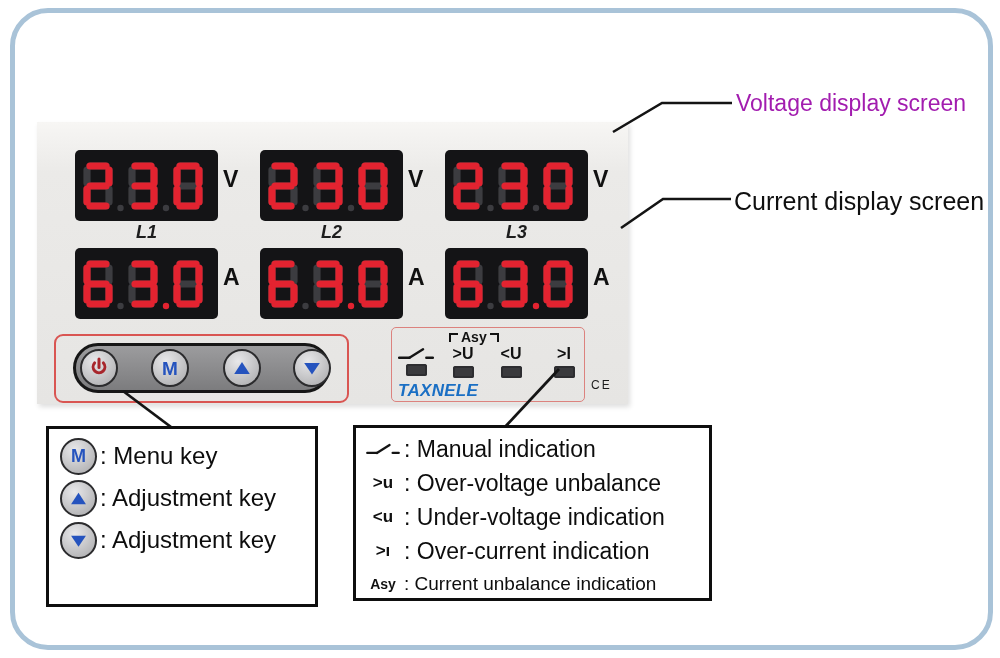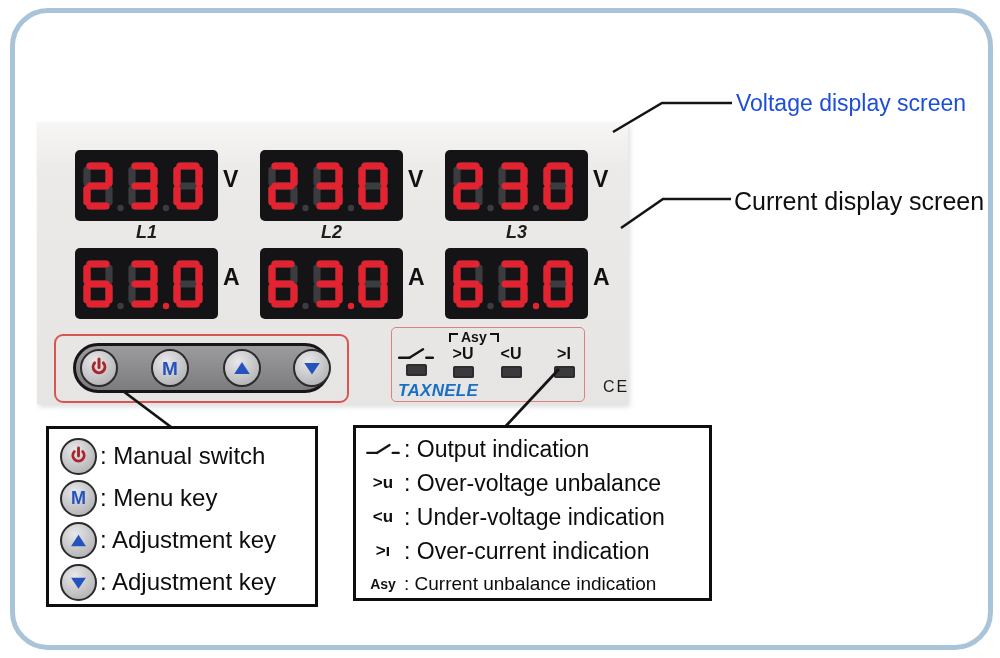--- a/index.html
+++ b/index.html
@@ -33,24 +33,24 @@
   .br-l{border-left:2.5px solid #111;border-top:2.5px solid #111;}
   .br-r{border-right:2.5px solid #111;border-top:2.5px solid #111;}
   .asy-txt{font-weight:bold;font-size:14px;color:#111;line-height:1;}
   .ind-col{position:absolute;top:17px;width:42px;text-align:center;}
   .ind-sym{font-weight:bold;font-size:16px;color:#111;height:18px;line-height:18px;display:block;}
   .led{width:21px;height:12px;background:#3a3a3d;border-radius:2.5px;margin:3px auto 0;
        box-shadow:inset 0 0 0 2px #2d2d30;}
   .brand{position:absolute;left:6px;top:54px;font-weight:bold;font-style:italic;
          font-size:17px;letter-spacing:.3px;line-height:1;}
   .model{position:absolute;left:105px;top:55px;font-size:17px;color:#1c1c1c;line-height:1;margin-top:48px;}
-  .ce{position:absolute;left:554px;top:256px;font-size:16px;letter-spacing:2px;color:#1c1c1c;margin-left:12px;}
+  .ce{position:absolute;left:554px;top:256px;font-size:12px;letter-spacing:2px;color:#1c1c1c;}
   
   .overlay{position:absolute;left:0;top:0;pointer-events:none;}
-  .vlabel{position:absolute;left:736px;top:90px;font-size:23px;color:#1d4ed8;white-space:nowrap;}
+  .vlabel{position:absolute;left:736px;top:90px;font-size:23px;color:#a21caf;white-space:nowrap;}
   .clabel{position:absolute;left:734px;top:187px;font-size:25px;color:#0f0f0f;white-space:nowrap;}
   
   .keys-box{position:absolute;left:46px;top:426px;width:272px;height:181px;
             border:3px solid #0e0e0e;background:#fff;box-sizing:border-box;padding-top:6px;}
   .key-row{height:42px;display:flex;align-items:center;padding-left:11px;}
   .key-ic{width:37px;height:37px;border-radius:50%;border:2.5px solid #2b2b2d;
           box-sizing:border-box;flex:0 0 auto;
           background:radial-gradient(circle at 38% 30%,#e8e8ea,#a7a7a9);
           display:flex;align-items:center;justify-content:center;}
   .key-lb{font-size:24px;color:#0d0d0d;margin-left:3px;white-space:nowrap;}
@@ -441,29 +441,20 @@
     <line x1="559" y1="369" x2="505" y2="427" stroke="#141414" stroke-width="2.8"></line>
   </svg>
 
   <div class="vlabel">Voltage display screen</div>
   <div class="clabel">Current display screen</div>
 
   <div class="keys-box">
     <div id="keys-rows">
         <div class="key-row">
           <div class="key-ic">
-            <svg width="23" height="23" viewBox="0 0 24 24">
-              <path d="M7.6 6.9 A5.9 5.9 0 1 0 16.4 6.9" fill="none" stroke="#a8262c" stroke-width="3" stroke-linecap="round"></path>
-              <line x1="12" y1="3" x2="12" y2="11.5" stroke="#a8262c" stroke-width="3" stroke-linecap="round"></line>
-            </svg>
-          </div>
-          <div class="key-lb">: Manual switch</div>
-        </div>
-        <div class="key-row">
-          <div class="key-ic">
             <span class="m-glyph" style="font-size: 18px; color: rgb(37, 83, 190);">M</span>
           </div>
           <div class="key-lb">: Menu key</div>
         </div>
         <div class="key-row">
           <div class="key-ic">
             <svg width="21" height="21" viewBox="0 0 24 24">
               <polygon points="12,5.5 20.5,18.5 3.5,18.5" fill="#2553be"></polygon>
             </svg>
           </div>
@@ -482,21 +473,21 @@
   <div class="ind-legend-box">
     <div id="ind-rows">
         <div class="ind-row">
           <div class="ind-cell">
             <svg width="34" height="14" viewBox="0 0 38 16">
               <line x1="1" y1="12.5" x2="12" y2="12.5" stroke="#141414" stroke-width="2.6" stroke-linecap="round"></line>
               <line x1="12" y1="12.5" x2="26.5" y2="3.5" stroke="#141414" stroke-width="2.6" stroke-linecap="round"></line>
               <line x1="30" y1="12.5" x2="37" y2="12.5" stroke="#141414" stroke-width="2.6" stroke-linecap="round"></line>
             </svg>
           </div>
-          <div class="ind-lb">: Output indication</div>
+          <div class="ind-lb">: Manual indication</div>
         </div>
         <div class="ind-row">
           <div class="ind-cell">&gt;u</div>
           <div class="ind-lb">: Over-voltage unbalance</div>
         </div>
         <div class="ind-row">
           <div class="ind-cell">&lt;u</div>
           <div class="ind-lb">: Under-voltage indication</div>
         </div>
         <div class="ind-row">

